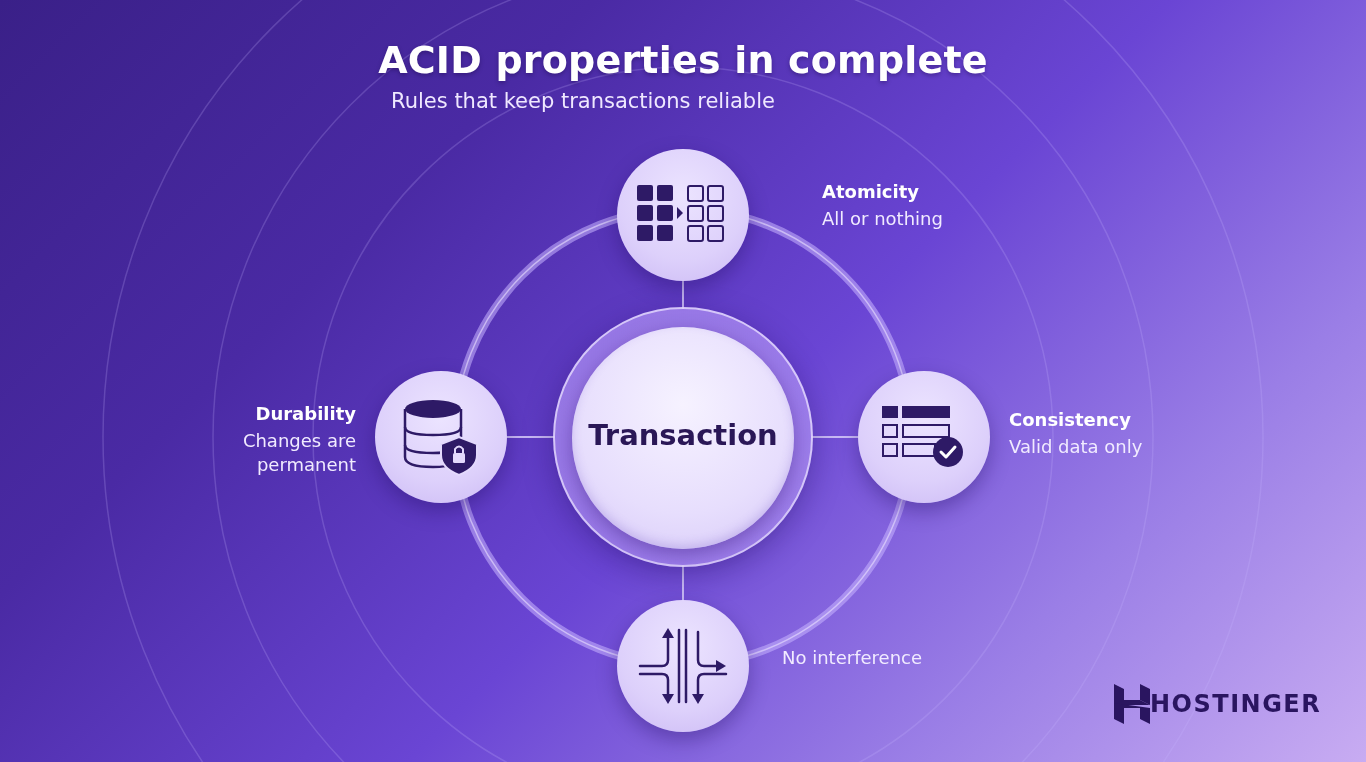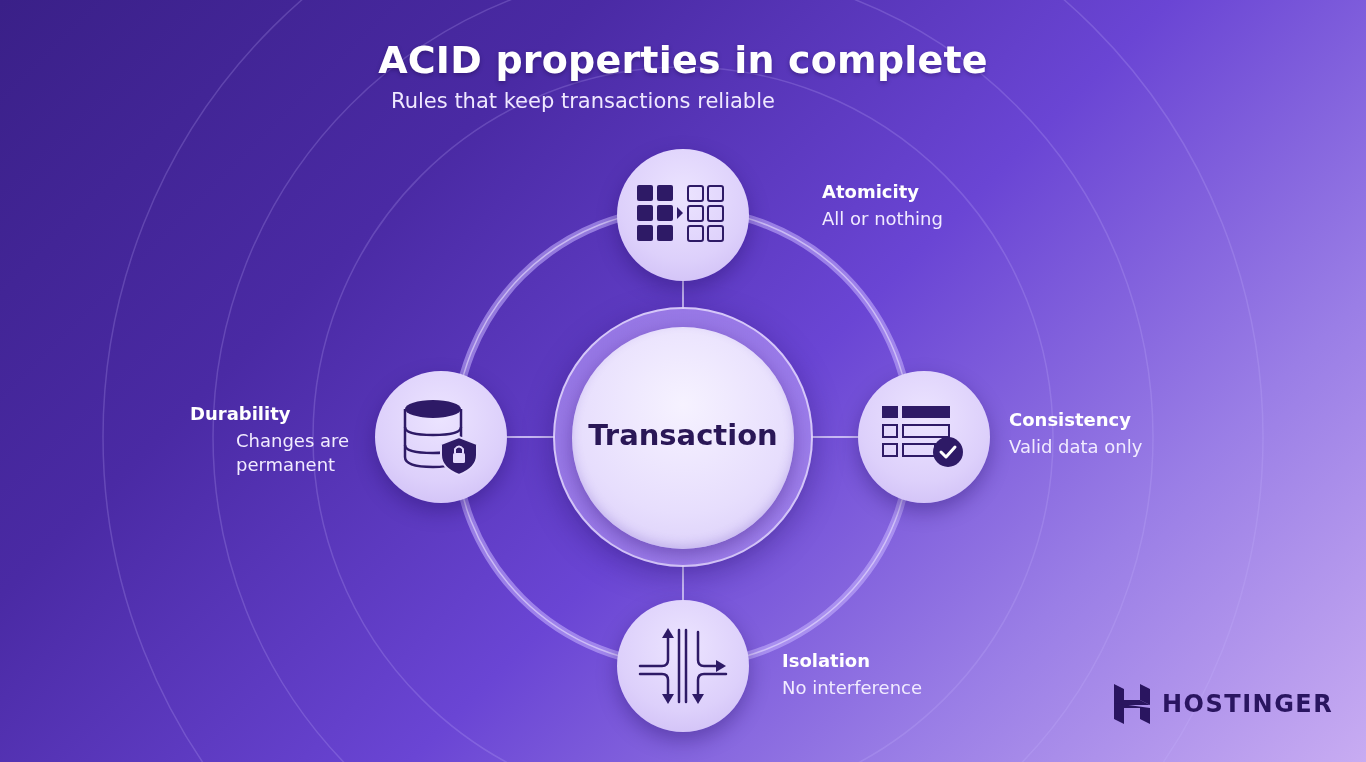--- a/index.html
+++ b/index.html
@@ -40,24 +40,24 @@
     position:absolute; width:132px; height:132px; border-radius:50%;
     background: radial-gradient(circle at 50% 35%, #ece4ff 0%, #ddd0fb 60%, #cbb9f4 100%);
     box-shadow: 0 8px 20px rgba(30,10,90,0.35);
     display:flex; align-items:center; justify-content:center;
   }
   .node svg { display:block; }
 
   .label { position:absolute; color:#ffffff; }
   .label .h { font-size:18px; font-weight:bold; line-height:30px; }
   .label .d { font-size:18px; color:#f1ebff; line-height:24px; }
-  .label.right-align { }
+  .label.right-align { text-align:right; }
 
   .logo { position:absolute; left:1114px; top:684px; display:flex; align-items:center; }
-  .logo-text { color:#2a1560; font-size:24px; font-weight:bold; letter-spacing:1.5px; margin-left:12px; }
+  .logo-text { color:#2a1560; font-size:24px; font-weight:bold; letter-spacing:1.5px; }
 </style>
 </head>
 <body>
 
 <svg class="bg-rings" width="1366" height="762" viewBox="0 0 1366 762">
   <g fill="none" stroke="rgba(200,180,255,0.22)" stroke-width="1.5">
     <circle cx="683" cy="437" r="370"></circle>
     <circle cx="683" cy="437" r="470"></circle>
     <circle cx="683" cy="437" r="580"></circle>
   </g>
@@ -143,21 +143,20 @@
       </g>
       <g fill="#2e1a66">
         <polygon points="30,0 24,10 36,10"></polygon>
         <polygon points="30,76 24,66 36,66"></polygon>
         <polygon points="88,38 78,32 78,44"></polygon>
         <polygon points="60,76 54,66 66,66"></polygon>
       </g>
     </svg>
   </div>
   <div class="label" style="left:782px; top:646px;">
-    <div class="h">Isolation</div>
     <div class="d">No interference</div>
   </div>
 
   <div class="node" style="left:375px; top:371px;">
     <svg width="80" height="80" viewBox="0 0 80 80">
       <g fill="none" stroke="#2e1a66" stroke-width="2.5">
         <path d="M4 12 V60 Q4 70 32 70 Q46 70 52 67"></path>
         <path d="M60 12 V40"></path>
         <path d="M4 30 Q4 38 32 38 Q60 38 60 30"></path>
         <path d="M4 48 Q4 56 32 56 Q44 56 50 54"></path>

